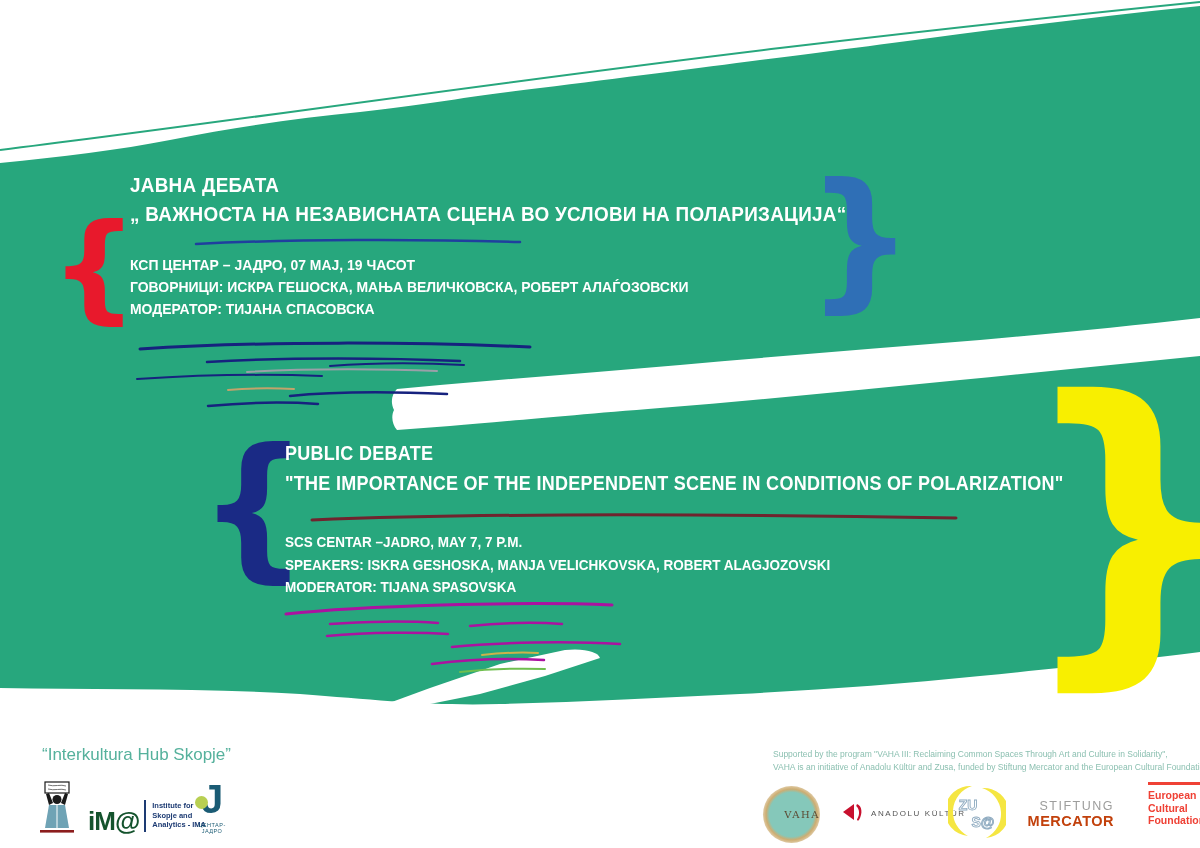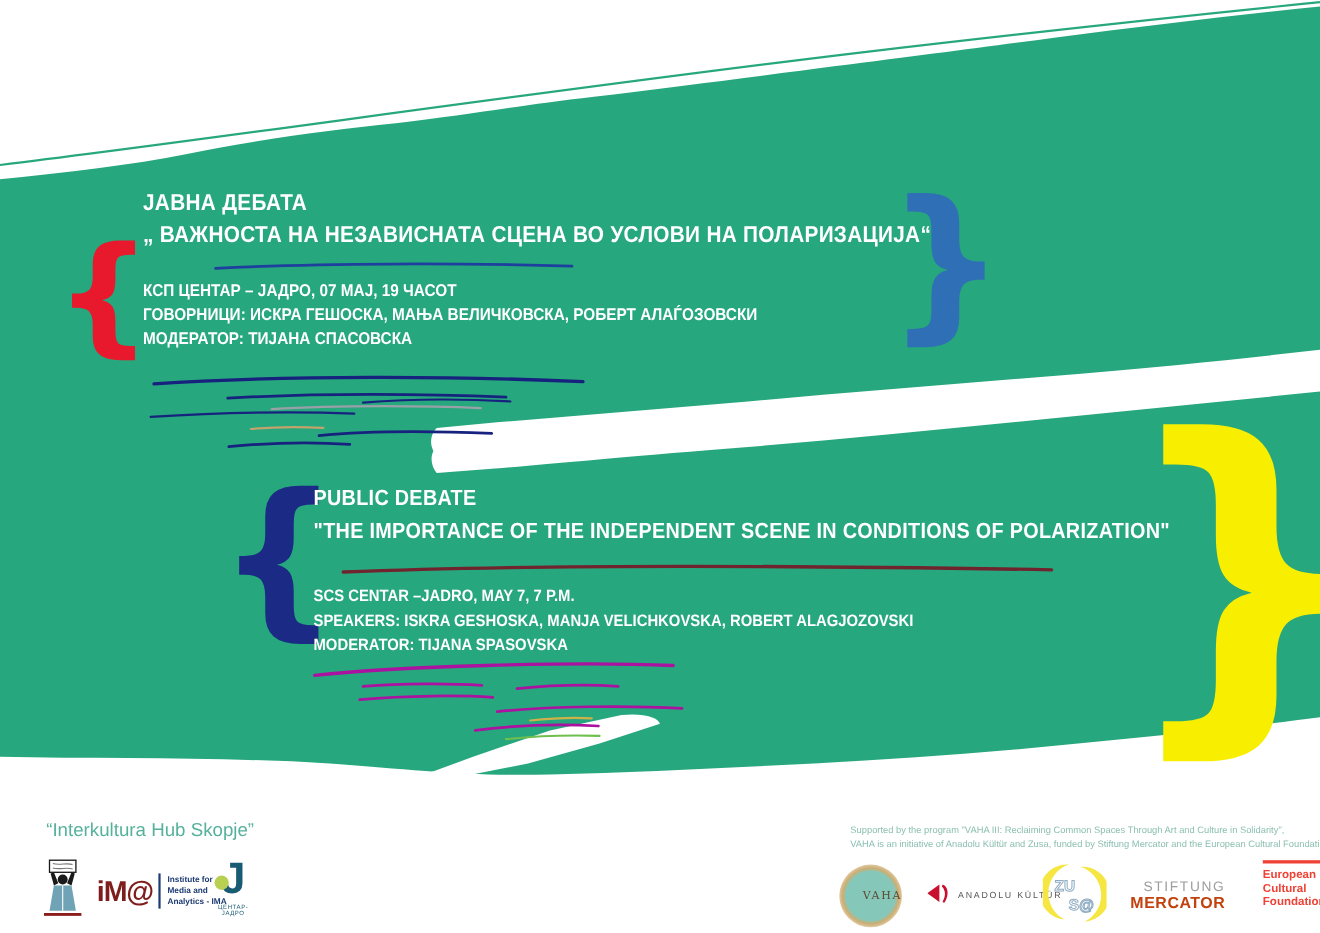--- a/index.html
+++ b/index.html
@@ -21,21 +21,21 @@
   .en-title{left:285px;top:438px;font-size:20px;line-height:30px;letter-spacing:0.3px;}
   .en-details{left:285px;top:531px;font-size:15px;line-height:22.5px;}
 
   
   .organizer{position:absolute;left:42px;top:745px;font-size:17px;color:#55b19c;}
   .support{position:absolute;left:773px;top:748px;font-size:8.5px;color:#8cc0b1;line-height:1.5;white-space:nowrap;}
 
   .logo{position:absolute;}
   .logo-interkultura{left:36px;top:781px;width:42px;height:54px;}
   .logo-ima{left:88px;top:794px;display:flex;align-items:center;}
-  .ima-mark{font-size:26px;font-weight:bold;color:#7f1d1d;letter-spacing:-1px;}
+  .ima-mark{font-size:26px;font-weight:bold;color:#14532d;letter-spacing:-1px;margin-top:12px;}
   .ima-bar{width:2px;height:32px;background:#1d3b73;margin:0 6px 0 5px;}
   .ima-caption{font-size:7.5px;font-weight:bold;color:#1d3b73;line-height:1.3;}
   .logo-jadro{left:188px;top:779px;width:48px;text-align:center;}
   .jadro-glyph{position:relative;display:inline-block;font-size:40px;font-weight:900;color:#1a5b74;line-height:1;}
   .jadro-dot{position:absolute;left:-6px;top:17px;width:13px;height:13px;border-radius:50%;background:#b8cf52;}
   .jadro-caption{font-size:5.5px;color:#1a5b74;letter-spacing:0.5px;margin-top:3px;}
 
   .logo-vaha{left:763px;top:786px;width:57px;height:57px;border-radius:50%;
      background:radial-gradient(circle at 50% 50%, #85c8ba 0 55%, #cdad72 63%, rgba(205,173,114,0.25) 80%, rgba(205,173,114,0) 100%);
      display:flex;align-items:center;justify-content:flex-end;}
@@ -143,21 +143,21 @@
       <path d="M21,24 L21,47" stroke="#ffffff" stroke-width="1"></path>
       <rect x="4" y="49" width="34" height="2.6" fill="#8c1d1d"></rect>
     </svg>
   </div>
 
   <div class="logo logo-ima">
     <span class="ima-mark">iM@</span>
     <span class="ima-bar"></span>
     <span class="ima-caption">
       <div>Institute for</div>
-      <div>Media and</div>
+      <div>Skopje and</div>
       <div>Analytics - IMA</div>
     </span>
   </div>
 
   <div class="logo logo-jadro">
     <span class="jadro-glyph">
       <span class="jadro-dot"></span>
       <span>Ј</span>
     </span>
     <div class="jadro-caption">ЦЕНТАР-ЈАДРО</div>

